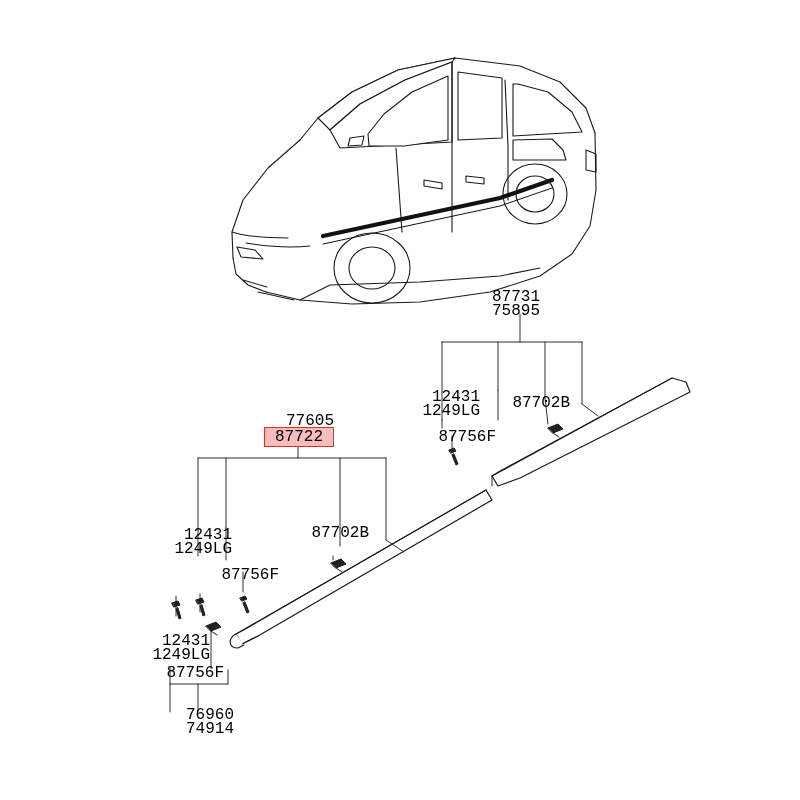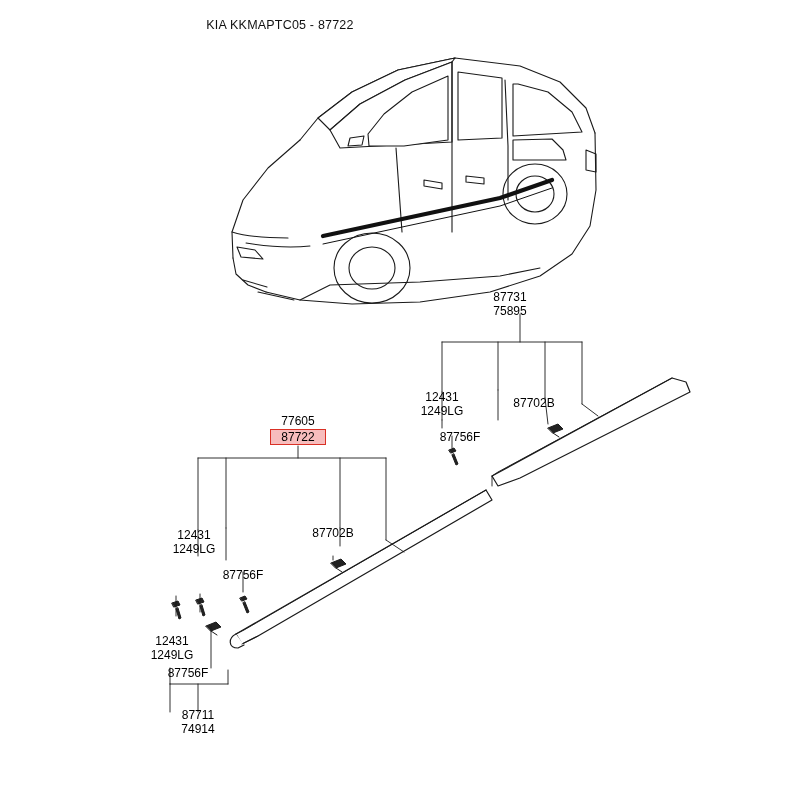--- a/index.html
+++ b/index.html
@@ -31,42 +31,42 @@
   }
   svg#art {
     position: absolute;
     left: 0;
     top: 0;
     width: 800px;
     height: 800px;
   }
   .lbl {
     position: absolute;
-    font-size: 12px;
+    font-size: 16px;
     line-height: 14px;
     color: #000;
     white-space: pre;
-    text-align: center;
+    text-align: right;
+    font-family: Liberation Mono, monospace;
   }
   .lbl.two {
     line-height: 14px;
   }
   .hl {
     background: #f7bdbd;
     border: 1px solid #d93025;
     padding: 0 10px;
     color: #000;
   }
 </style>
 </head>
 <body>
 
 <div id="diagram-root">
 
-  <div id="title">KIA KKMAPTC05 - 87722</div>
 
   <svg id="art" viewBox="0 0 800 800">
     <g fill="none" stroke="#1a1a1a" stroke-width="1.1" stroke-linejoin="round" stroke-linecap="round">
 
       <g>
 
         <path d="M455 58 L520 66 L560 82 L586 108 L595 133"></path>
         <path d="M455 58 L398 70 L352 92 L318 118 L300 140"></path>
 
         <path d="M318 118 L352 92 L398 70 L455 58 L452 62 L405 80 L360 104 L330 130 Z" fill="#ffffff"></path>
@@ -207,15 +207,15 @@
   <div class="lbl two" style="left:156px; top:528px; width:76px;"><span>12431</span><br><span>1249LG</span></div>
 
   <div class="lbl" style="left:297px; top:526px; width:72px;"><span>87702B</span></div>
 
   <div class="lbl" style="left:207px; top:568px; width:72px;"><span>87756F</span></div>
 
   <div class="lbl two" style="left:134px; top:634px; width:76px;"><span>12431</span><br><span>1249LG</span></div>
 
   <div class="lbl" style="left:152px; top:666px; width:72px;"><span>87756F</span></div>
 
-  <div class="lbl two" style="left:162px; top:708px; width:72px;"><span>87711</span><br><span>74914</span></div>
+  <div class="lbl two" style="left:162px; top:708px; width:72px;"><span>76960</span><br><span>74914</span></div>
 
 </div>
 
 </body></html>

